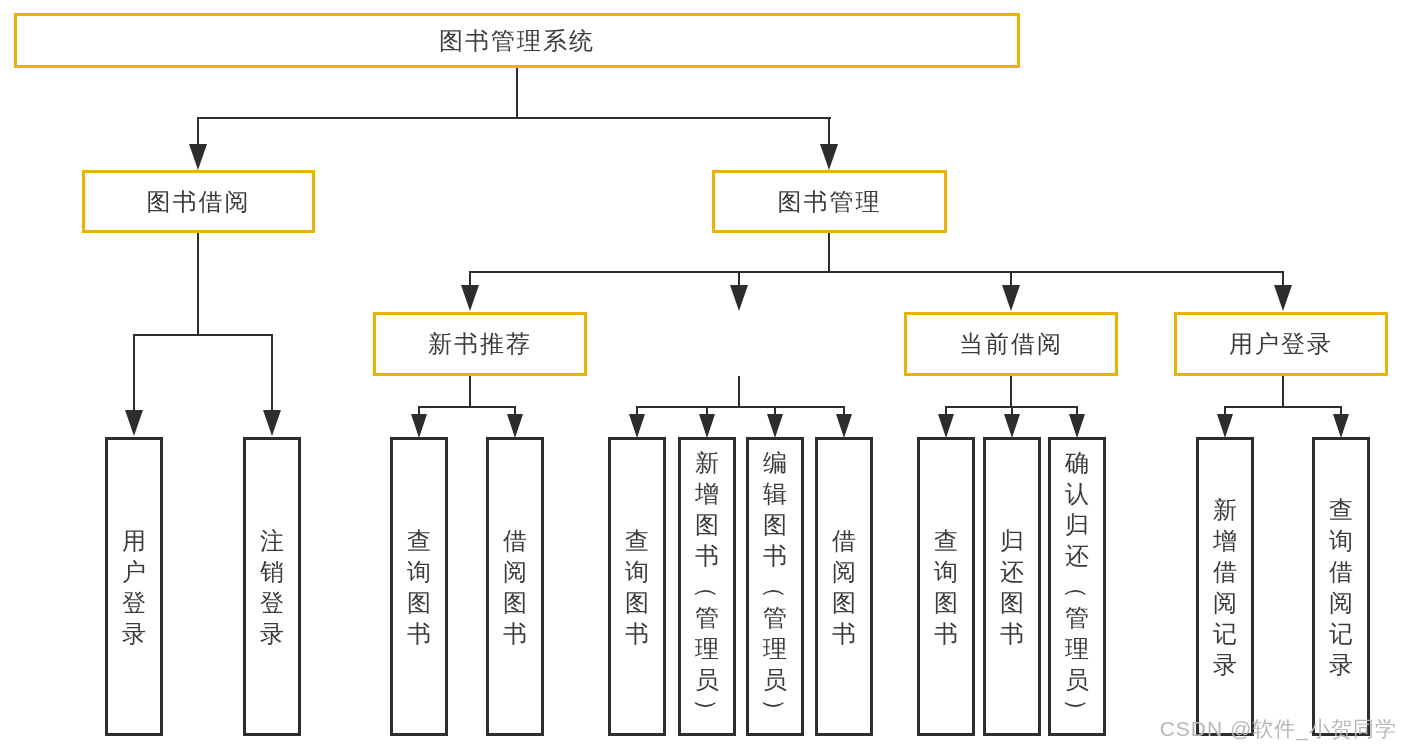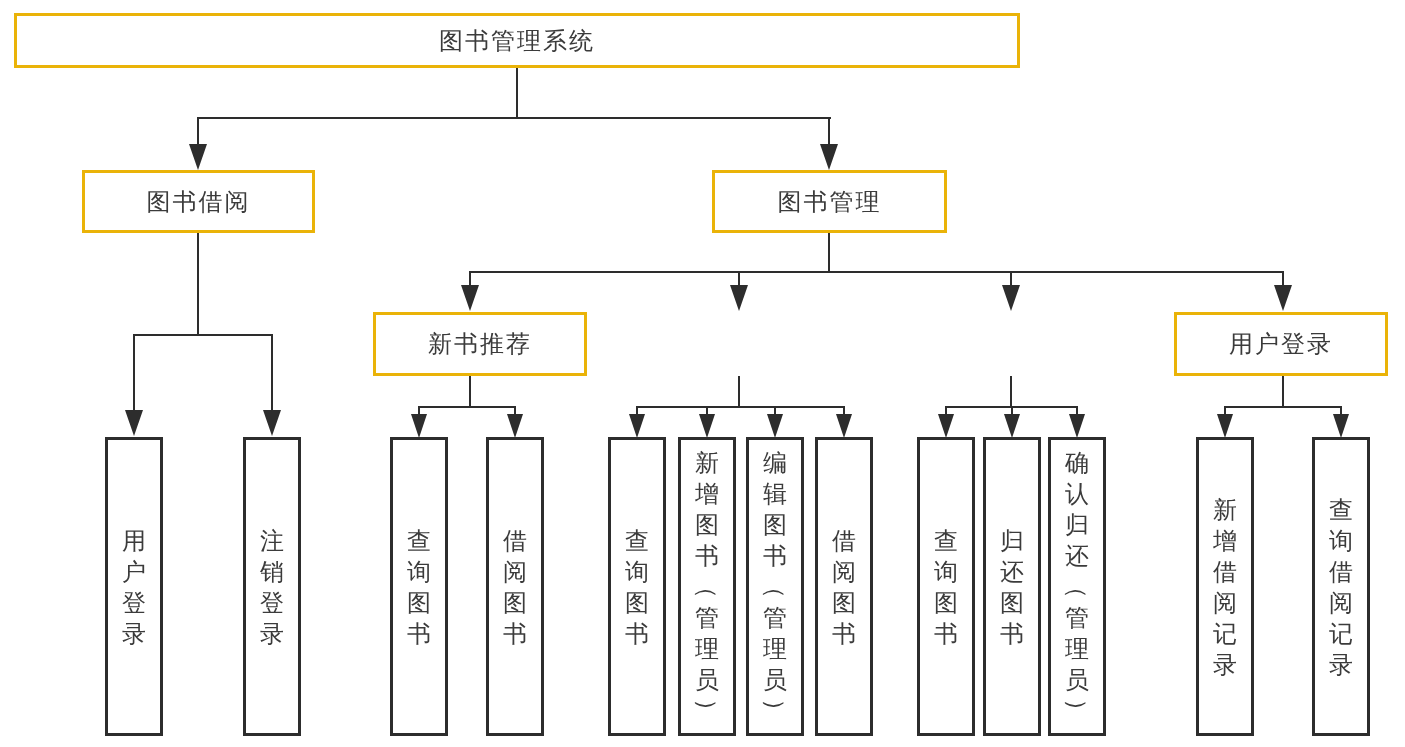--- a/index.html
+++ b/index.html
@@ -70,20 +70,23 @@
   <i class="ln" style="left:738px;top:271px;width:2px;height:16px;"></i>
   <i class="arr" style="left:730px;top:285px;"></i>
   <i class="ln" style="left:1010px;top:271px;width:2px;height:16px;"></i>
   <i class="arr" style="left:1002px;top:285px;"></i>
   <i class="ln" style="left:1282px;top:271px;width:2px;height:16px;"></i>
   <i class="arr" style="left:1274px;top:285px;"></i>
 
   <div class="box" style="left:363px;top:312px;width:214px;height:64px;margin-left:10px;">
     <span>新书推荐</span>
   </div>
+  <div class="box" style="left:904px;top:312px;width:214px;height:64px;">
+    <span>当前借阅</span>
+  </div>
   <div class="box" style="left:1174px;top:312px;width:214px;height:64px;">
     <span>用户登录</span>
   </div>
 
   <i class="ln" style="left:469px;top:376px;width:2px;height:32px;"></i>
   <i class="ln" style="left:738px;top:376px;width:2px;height:32px;"></i>
   <i class="ln" style="left:1010px;top:376px;width:2px;height:32px;"></i>
   <i class="ln" style="left:1282px;top:376px;width:2px;height:32px;"></i>
 
   <i class="ln" style="left:418px;top:406px;width:98px;height:2px;"></i>
@@ -212,14 +215,15 @@
     </div>
   <div class="vbox vtext" style="left:1312px;">
       <span>查</span>
       <span>询</span>
       <span>借</span>
       <span>阅</span>
       <span>记</span>
       <span>录</span>
     </div>
 
+  <div id="watermark">CSDN @软件_小贺同学</div>
 
 </div>
 
 </body></html>

